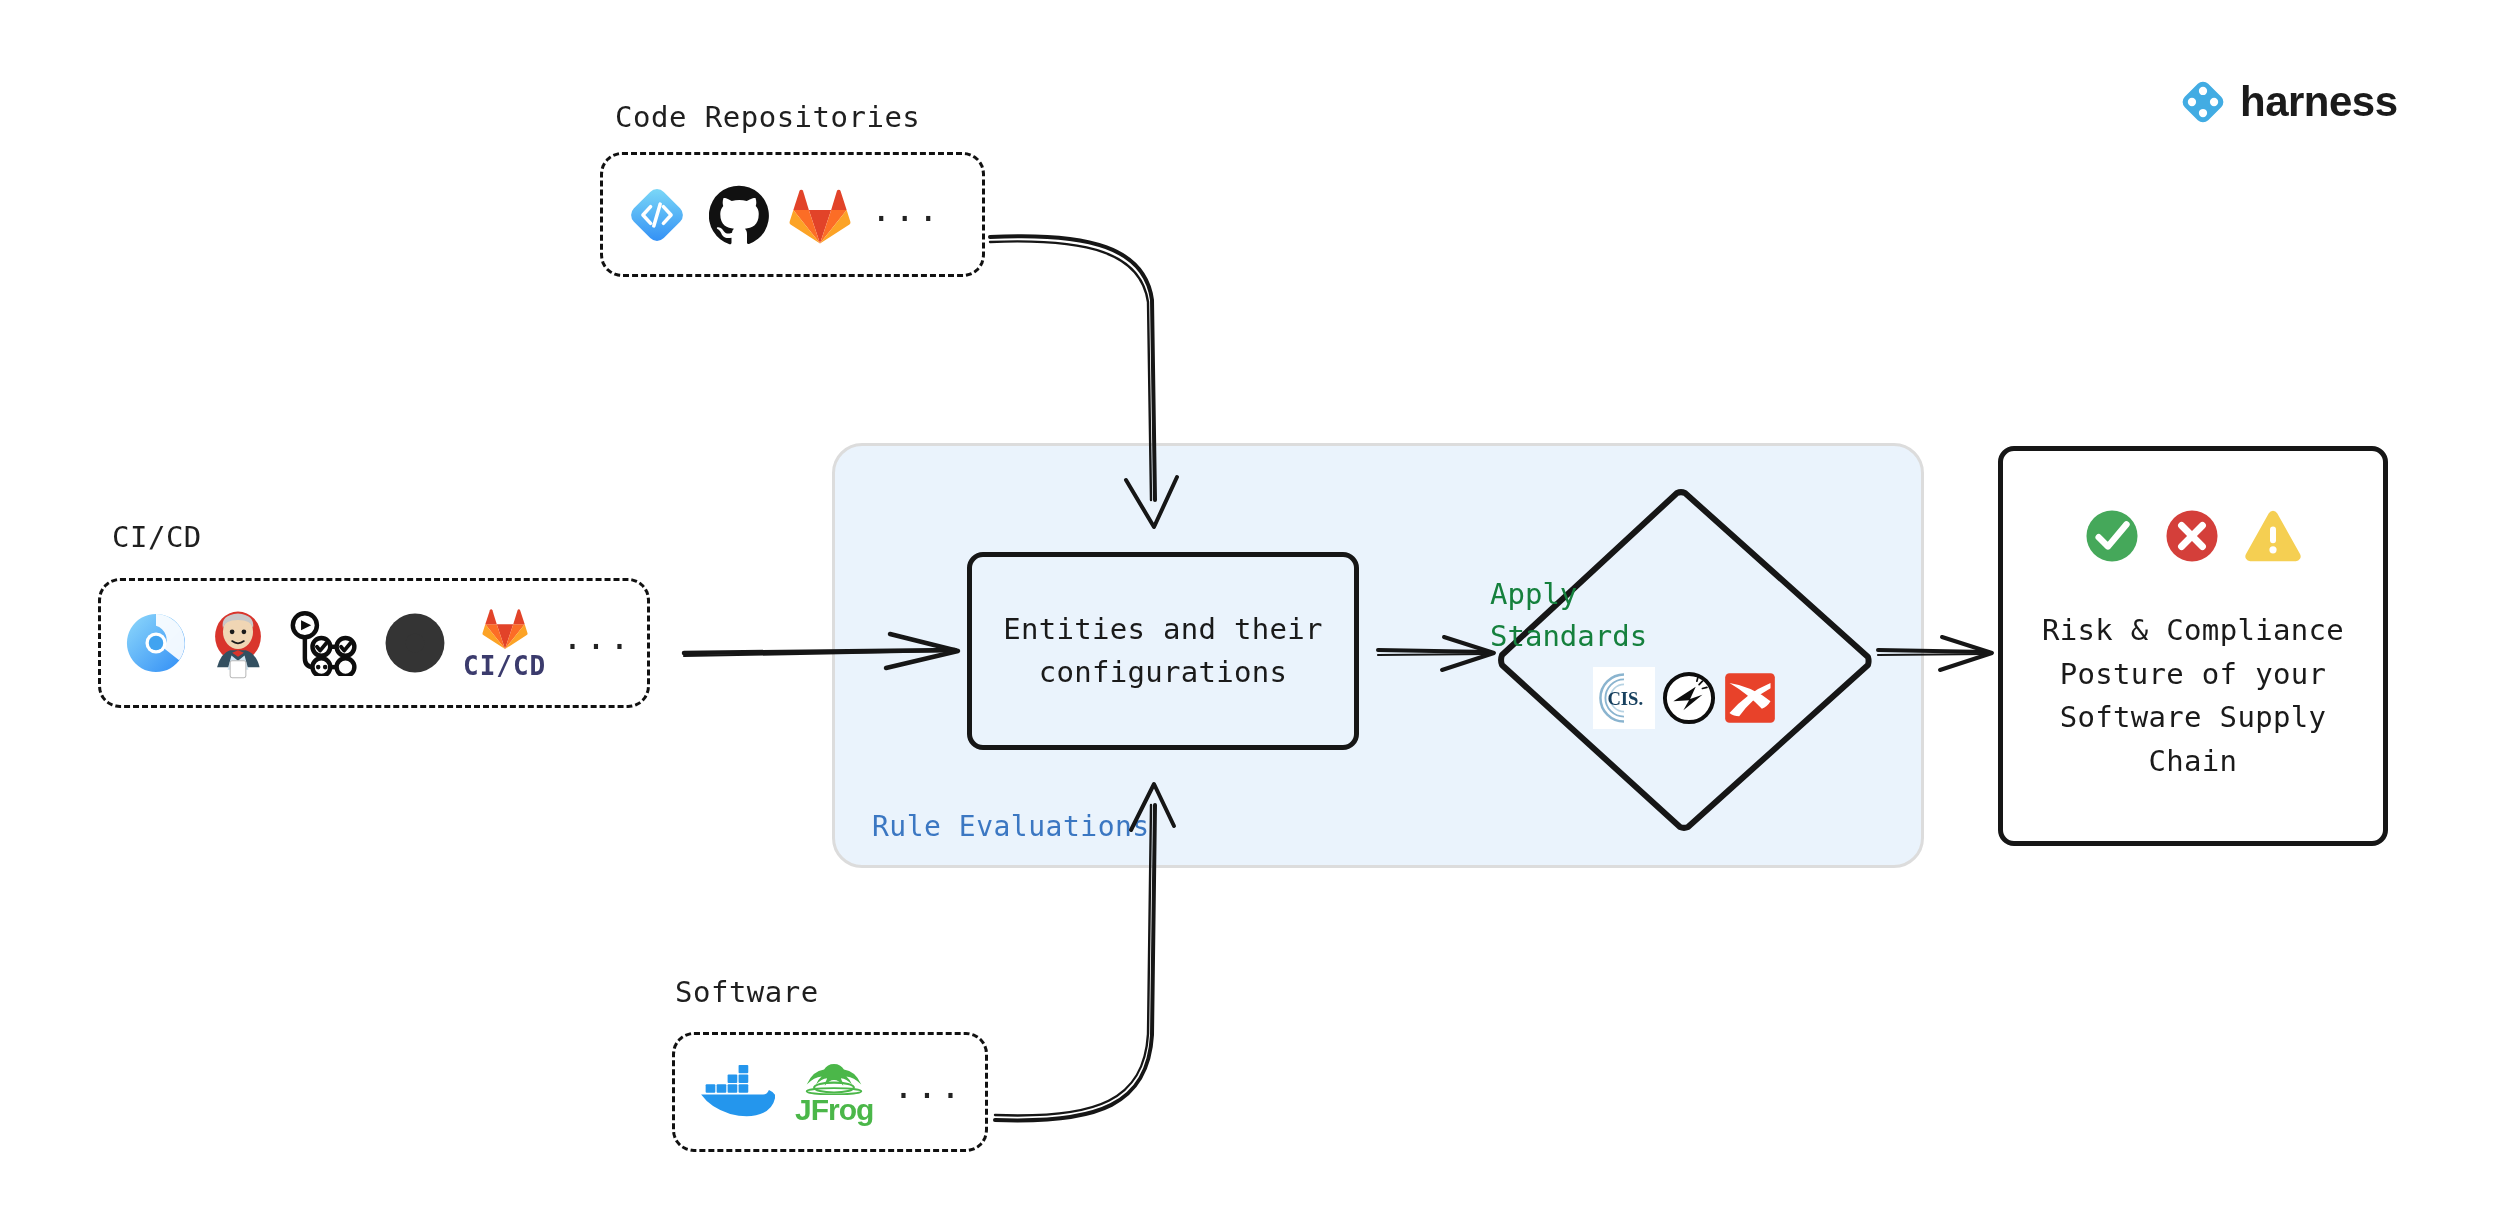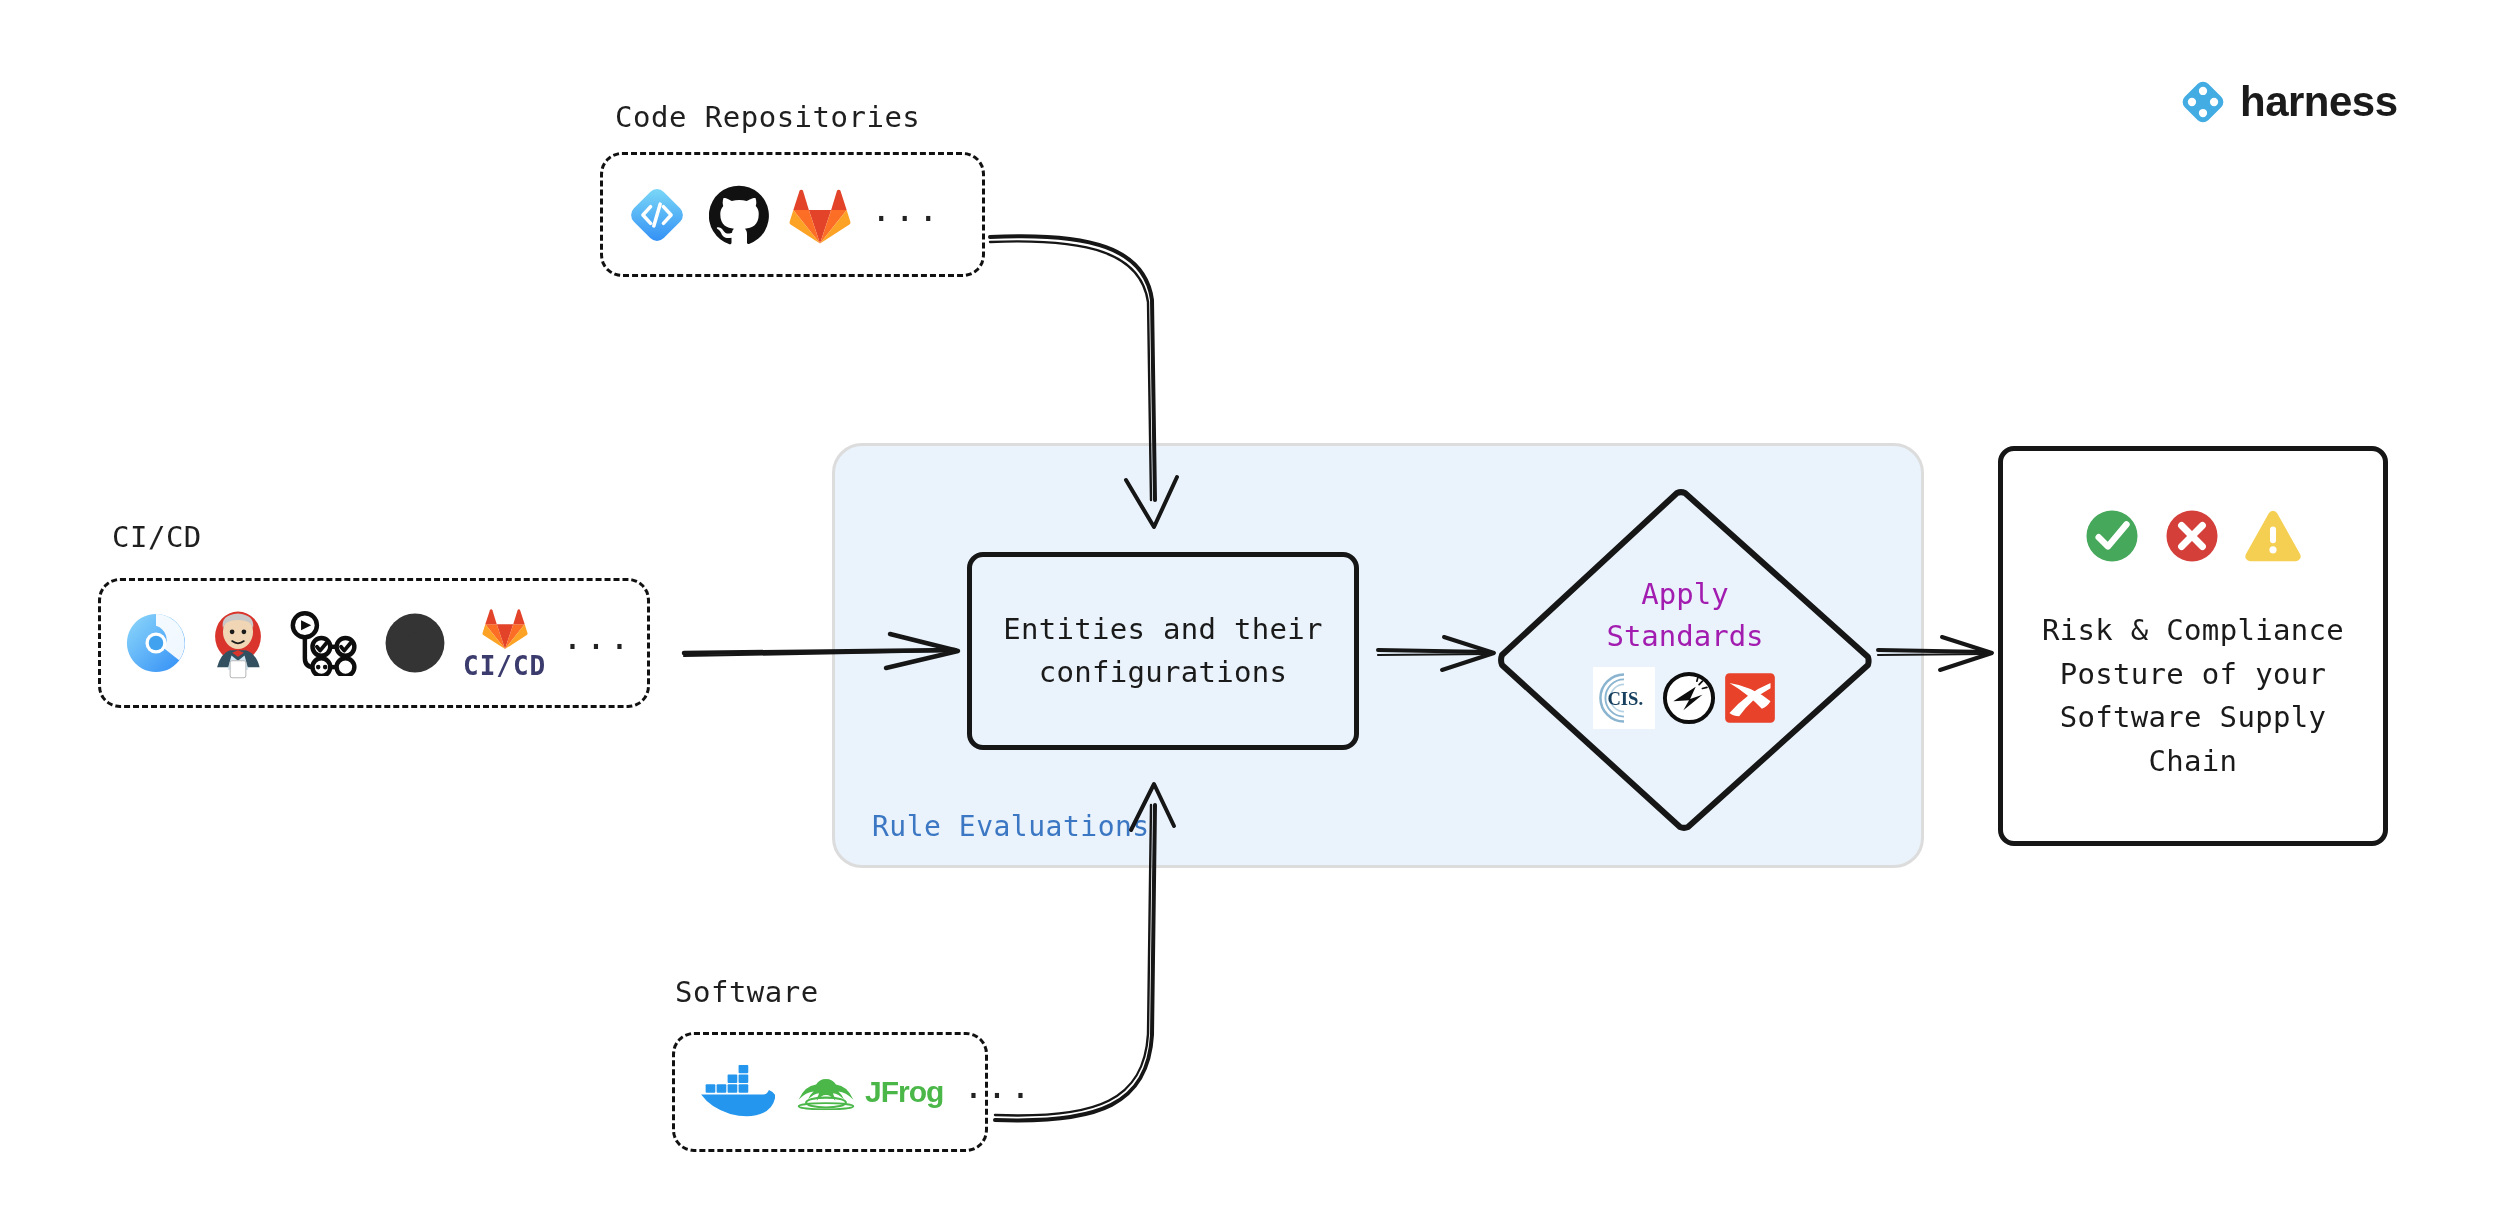--- a/index.html
+++ b/index.html
@@ -76,22 +76,22 @@
     font-size: 29px;
     line-height: 1.5;
     color: #1a1a1a;
     text-align: center;
     white-space: pre-line;
     letter-spacing: 0.3px;
   }
   .diamond-label {
     font-size: 29px;
     line-height: 1.45;
-    color: #a21caf;
-    text-align: center;
+    color: #15803d;
+    text-align: left;
     white-space: pre-line;
   }
 
   
   .status-row { display: flex; gap: 22px; align-items: center; justify-content: center; }
 </style>
 </head>
 <body>
 
 <div id="canvas">
@@ -273,21 +273,21 @@
             <rect x="64" y="36" width="15" height="13" rx="1.5"></rect>
             <rect x="47" y="21" width="15" height="13" rx="1.5"></rect>
             <rect x="64" y="21" width="15" height="13" rx="1.5"></rect>
             <rect x="64" y="6" width="15" height="13" rx="1.5"></rect>
             <rect x="13" y="36" width="15" height="13" rx="1.5"></rect>
           </g>
           <path d="M6 52 h96 q6 0 9 -7 q9 4 10 9 q-3 24 -30 30 q-17 4 -40 -2 q-30 -9 -45 -30z" fill="#2496ed"></path>
         </svg>
       </span>
 
-      <span style="display:flex; flex-direction:row; align-items:center; gap:8px;">
+      <span style="display:flex; flex-direction:column; align-items:center; gap:0px;">
         <svg width="62" height="36" viewBox="0 0 100 56">
           <path d="M6 40 q10 -22 28 -24 q5 -9 16 -9 q11 0 16 9 q18 2 28 24 q-12 -12 -24 -13 q7 6 9 13 q-9 -9 -18 -10 q3 6 4 12 q-7 -9 -15 -9 q-8 0 -15 9 q1 -6 4 -12 q-9 1 -18 10 q2 -7 9 -13 q-12 1 -24 13z" fill="#4bb749"></path>
           <ellipse cx="50" cy="45" rx="32" ry="8" fill="none" stroke="#4bb749" stroke-width="3.5"></ellipse>
           <ellipse cx="50" cy="51" rx="44" ry="5" fill="none" stroke="#4bb749" stroke-width="3"></ellipse>
         </svg>
         <span style="font-family:'Liberation Sans',sans-serif; font-size:30px; font-weight:800; color:#4bb749; line-height:1; letter-spacing:-1px;">JFrog</span>
       </span>
       <span class="ellipsis">...</span>
     </div>
   </div>

